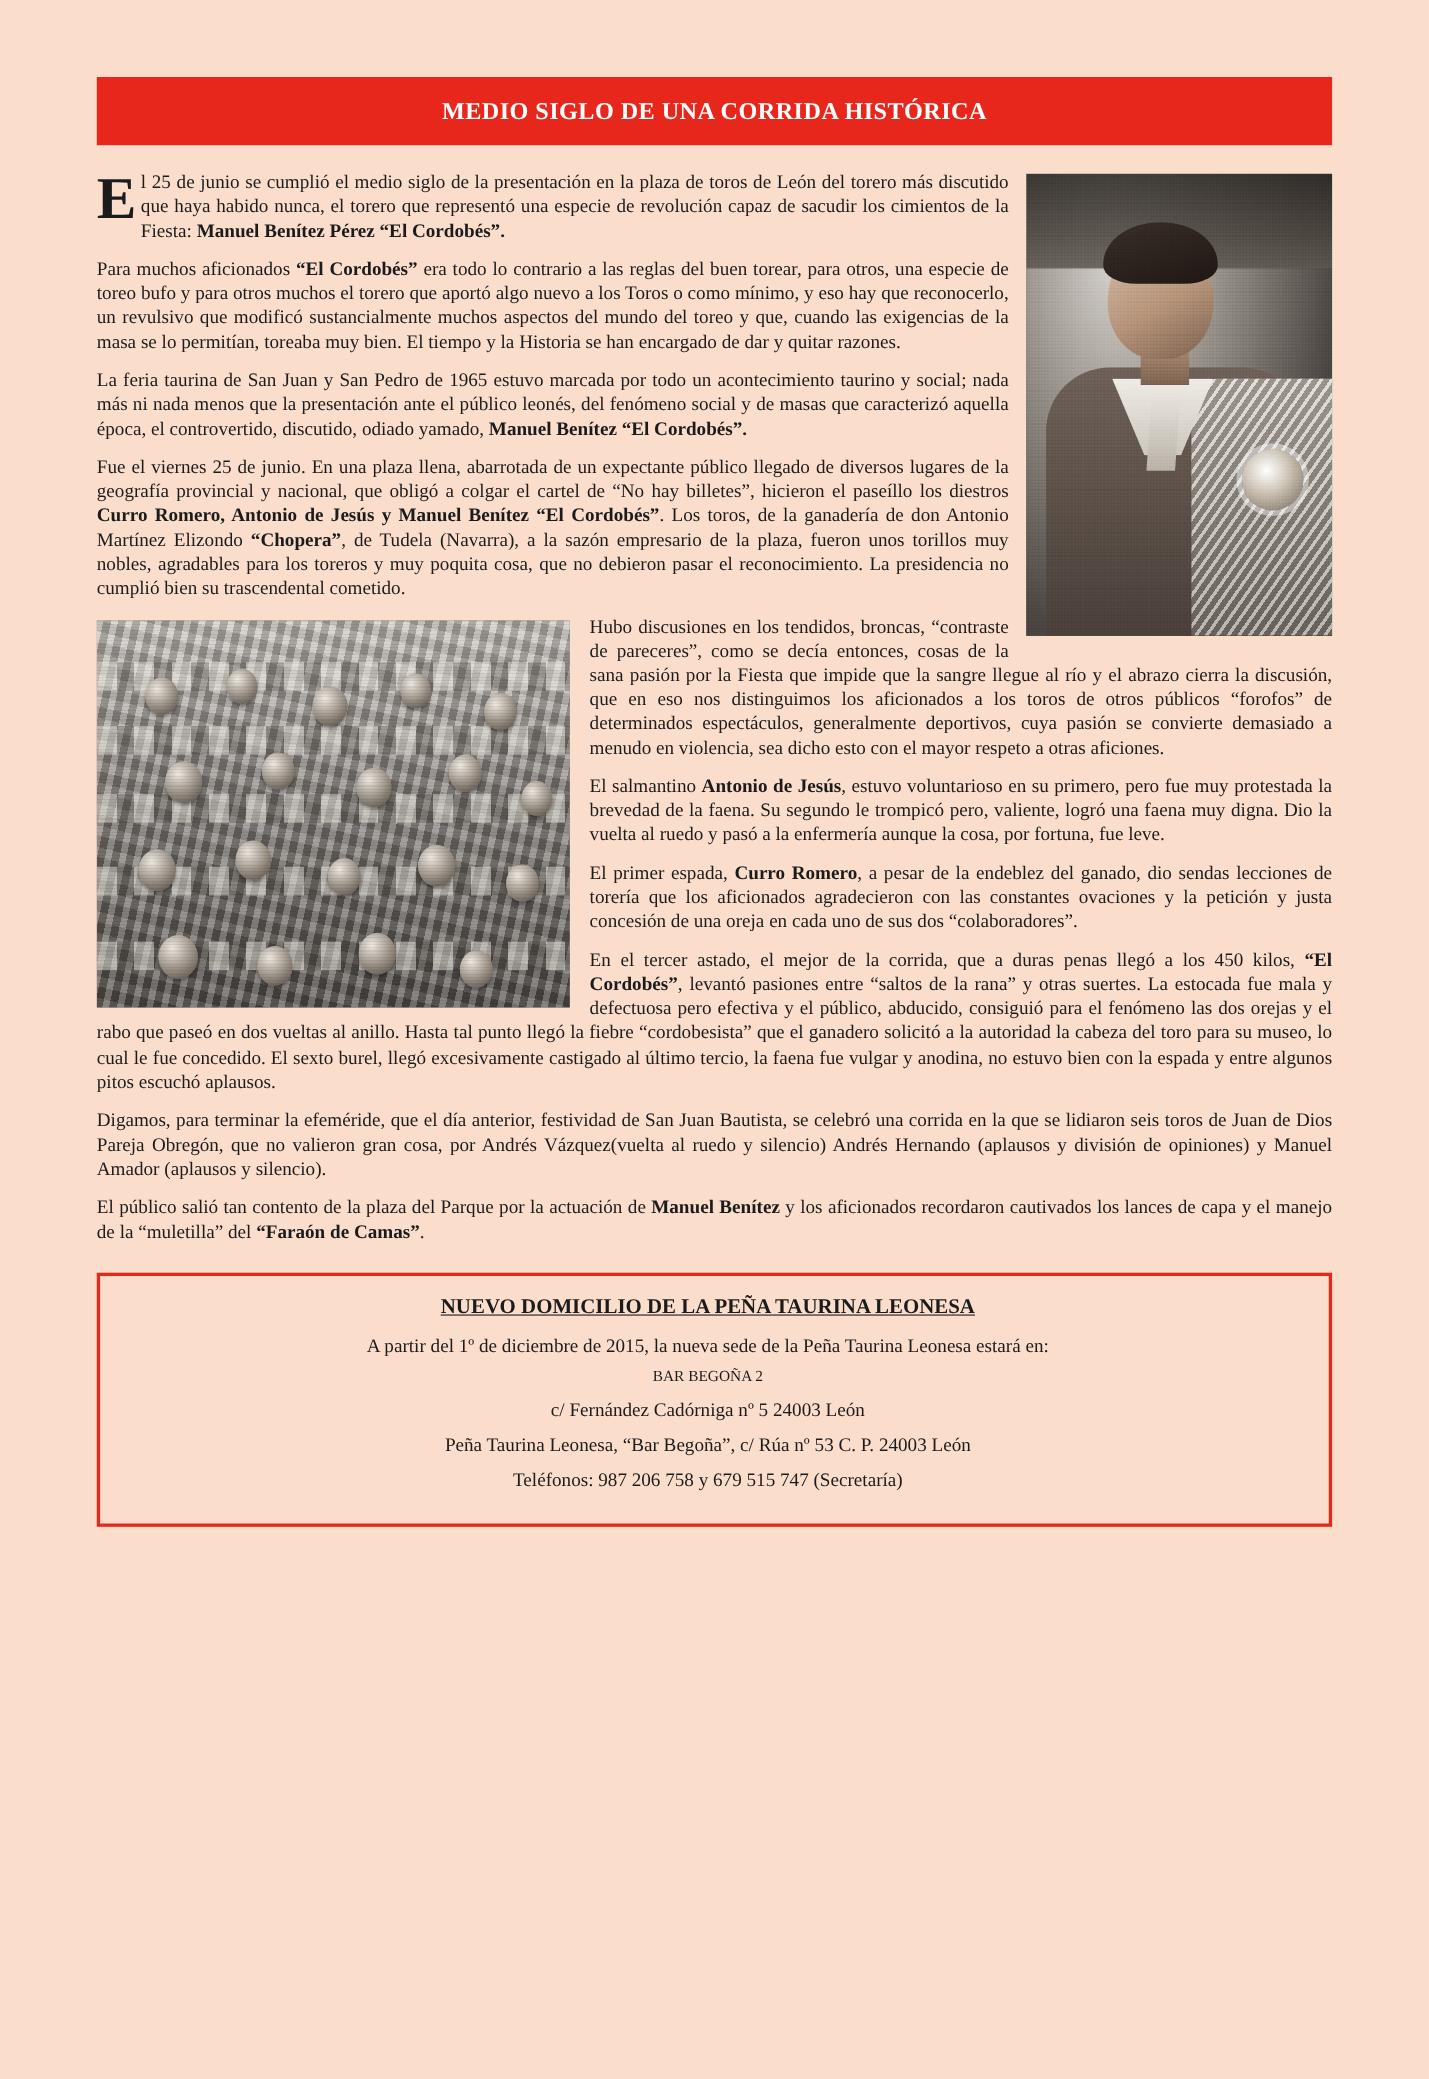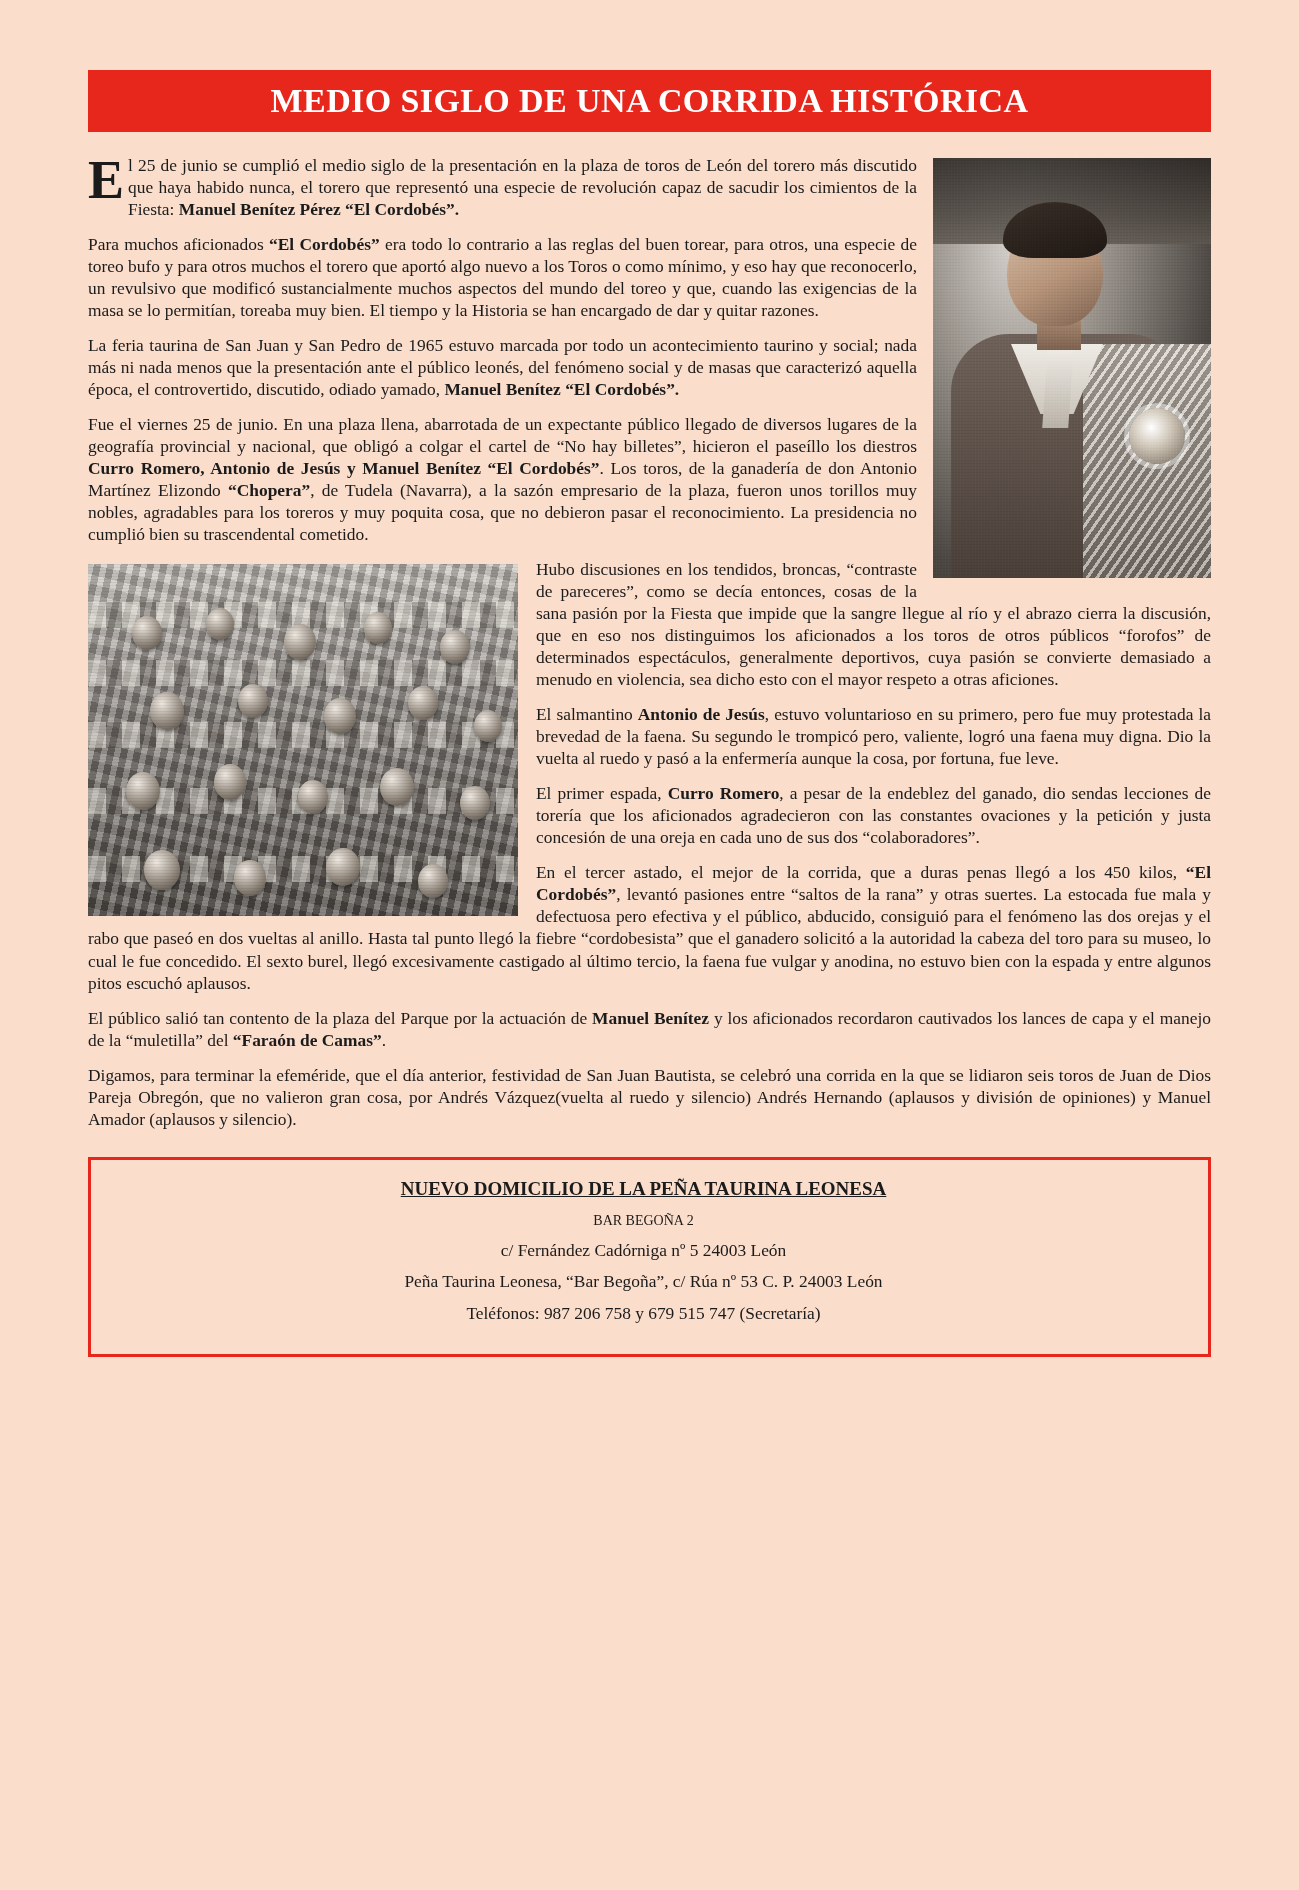--- a/index.html
+++ b/index.html
@@ -26,21 +26,21 @@
     background: #e8271c;
     height: 62px;
     display: flex;
     align-items: center;
     justify-content: center;
     margin-bottom: 22px;
   }
   .title-bar h1 {
     margin: 16px;
     color: #ffffff;
-    font-size: 34px;
+    font-size: 22px;
     letter-spacing: 0.4px;
     font-weight: bold;
     font-family: "Liberation Serif", serif;
   }
   
   p {
     margin: 0 0 13px 0;
     font-size: 17.4px;
     line-height: 1.265;
     text-align: justify;
@@ -276,30 +276,31 @@
 
     <p>
       <span>El primer espada, </span><b>Curro Romero</b><span>, a pesar de la endeblez del ganado, dio sendas lecciones de torería que los aficionados agradecieron con las constantes ovaciones y la petición y justa concesión de una oreja en cada uno de sus dos “colaboradores”.</span>
     </p>
 
     <p>
       <span>En el tercer astado, el mejor de la corrida, que a duras penas llegó a los 450 kilos, </span><b>“El Cordobés”</b><span>, levantó pasiones entre “saltos de la rana” y otras suertes. La estocada fue mala y defectuosa pero efectiva y el público, abducido, consiguió para el fenómeno las dos orejas y el rabo que paseó en dos vueltas al anillo. Hasta tal punto llegó la fiebre “cordobesista” que el ganadero solicitó a la autoridad la cabeza del toro para su museo, lo cual le fue concedido. El sexto burel, llegó excesivamente castigado al último tercio, la faena fue vulgar y anodina, no estuvo bien con la espada y entre algunos pitos escuchó aplausos.</span>
     </p>
 
     <p>
+      <span>Digamos, para terminar la efeméride, que el día anterior, festividad de San Juan Bautista, se celebró una corrida en la que se lidiaron seis toros de Juan de Dios Pareja Obregón, que no valieron gran cosa, por Andrés Vázquez(vuelta al ruedo y silencio) Andrés Hernando (aplausos y división de opiniones) y Manuel Amador (aplausos y silencio).</span>
+    </p>
+
+    <p>
       <span>El público salió tan contento de la plaza del Parque por la actuación de </span><b>Manuel Benítez</b><span> y los aficionados recordaron cautivados los lances de capa y el manejo de la “muletilla” del </span><b>“Faraón de Camas”</b><span>.</span>
-    </p>
-
-    <p>
-      <span>Digamos, para terminar la efeméride, que el día anterior, festividad de San Juan Bautista, se celebró una corrida en la que se lidiaron seis toros de Juan de Dios Pareja Obregón, que no valieron gran cosa, por Andrés Vázquez(vuelta al ruedo y silencio) Andrés Hernando (aplausos y división de opiniones) y Manuel Amador (aplausos y silencio).</span>
     </p>
 
   </div>
 
   <div class="footer-box">
     <div class="fb-title">NUEVO DOMICILIO DE LA PEÑA TAURINA LEONESA</div>
+    <p class="fb-line">A partir del 1º de diciembre de 2015, la nueva sede de la Peña Taurina Leonesa estará en:</p>
     <p class="fb-line fb-strong">BAR BEGOÑA 2</p>
     <p class="fb-line">c/ Fernández Cadórniga nº 5 24003 León</p>
     <p class="fb-line">Peña Taurina Leonesa, “Bar Begoña”, c/ Rúa nº 53 C. P. 24003 León</p>
     <p class="fb-line">Teléfonos: 987 206 758 y 679 515 747 (Secretaría)</p>
   </div>
 
 </div>
 
 </body></html>

